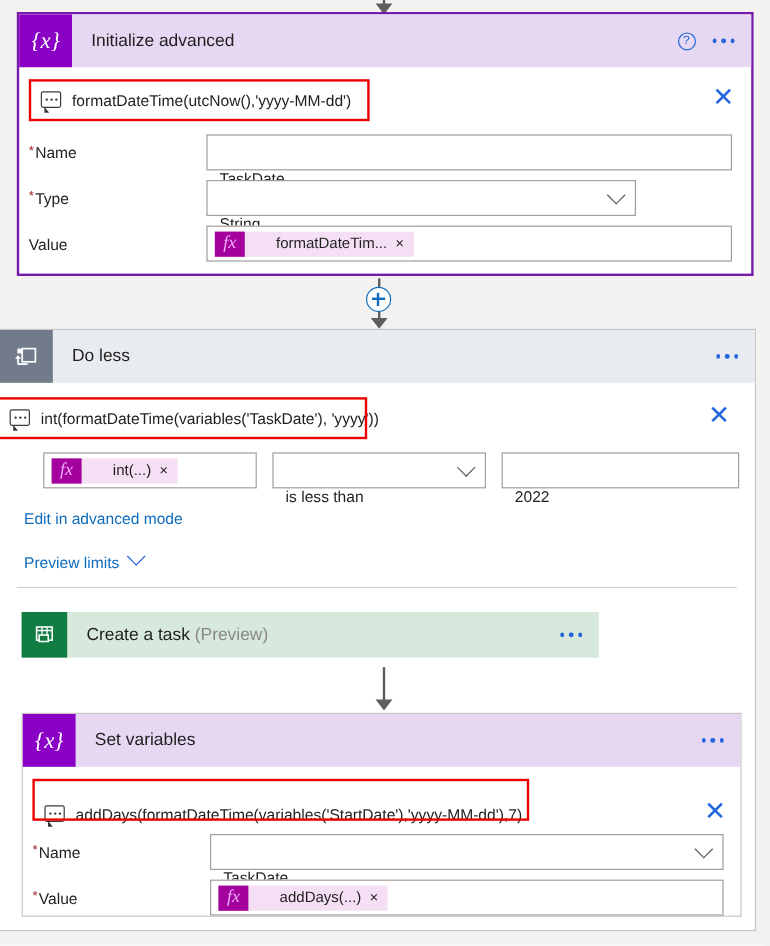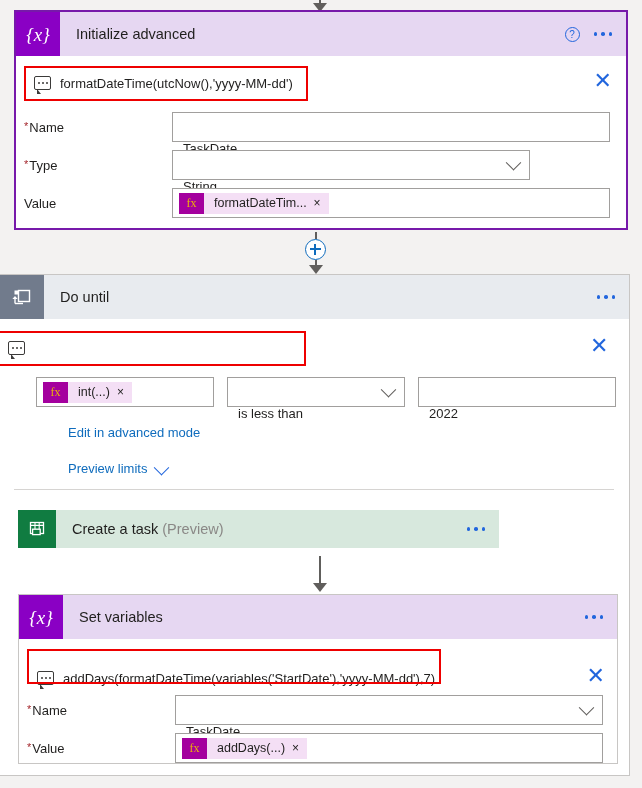--- a/index.html
+++ b/index.html
@@ -173,36 +173,36 @@
     border-right-color:#2266dd;border-bottom-color:#2266dd;
   }
 
   
   .fx-token{
     display:inline-flex;align-items:center;height:21px;
     background:#f4dff5;
   }
   .fx-badge{
     width:25px;height:21px;background:#a4009e;
-    color:#eab308;display:flex;align-items:center;justify-content:center;
-    font-size:12px;
+    color:#f0abfc;display:flex;align-items:center;justify-content:center;
+    font-style:italic;font-size:15px;
     font-family:"Liberation Serif","DejaVu Serif",serif;
     flex:0 0 25px;
   }
   .fx-label{
-    padding:0 7px 0 10px;font-size:12.5px;color:#201f1e;white-space:nowrap;
+    padding:0 7px 0 26px;font-size:12.5px;color:#201f1e;white-space:nowrap;
   }
   .fx-x{
     font-size:12px;color:#201f1e;padding-right:8px;
   }
 
   
   .link{
     color:#0f6cbd;font-size:13px;cursor:pointer;
-    display:inline-flex;align-items:flex-end;gap:7px;margin-left:48px;
+    display:inline-flex;align-items:flex-start;gap:7px;
   }
 
   
   #card-init{
     left:14px;top:10px;width:614px;height:220px;
     border:2px solid #7719aa;
     background:#ffffff;
   }
   #card-init .card-head{background:#e6d7f2;}
 
@@ -317,37 +317,38 @@
     <div class="card-head" id="dountil-head">
       <div class="card-icon ico-gray">
         <svg width="20" height="20" viewBox="0 0 20 20" aria-hidden="true">
           <rect x="6.5" y="3.5" width="11" height="11" fill="none" stroke="#ffffff" stroke-width="1.4"></rect>
           <rect x="2.5" y="3.5" width="4" height="4" fill="#ffffff"></rect>
           <path d="M3 16.5 H11" stroke="#ffffff" stroke-width="1.4" fill="none"></path>
           <path d="M3 16.5 V10.5" stroke="#ffffff" stroke-width="1.4" fill="none"></path>
           <path d="M3 9 l2.6 3 h-5.2 z" fill="#ffffff"></path>
         </svg>
       </div>
-      <div class="card-title">Do until</div>
+      <div class="card-title">Do less</div>
       <div class="head-actions">
         <div class="ellipsis">
             <i></i>
             <i></i>
             <i></i>
           </div>
       </div>
     </div>
 
     <div class="expr-row" style="position:absolute;left:-2px;top:56px;width:608px;">
       <div class="expr-chip" style="width:300px;">
         <span class="bubble-icon">
             <i></i>
             <i></i>
             <i></i>
           </span>
+        <span>int(formatDateTime(variables('TaskDate'), 'yyyy'))</span>
       </div>
       <span class="close-x" style="position:absolute;left:592px;top:4px;">✕</span>
     </div>
     <div class="redbox" style="left:-2px;top:56px;width:308px;height:35px;"></div>
 
     <div style="position:absolute;left:36px;top:102px;width:580px;display:flex;align-items:center;">
       <div class="input" style="width:178px;padding-left:6px;">
         <span class="fx-token">
           <span class="fx-badge">fx</span>
           <span class="fx-label">int(...)</span>

